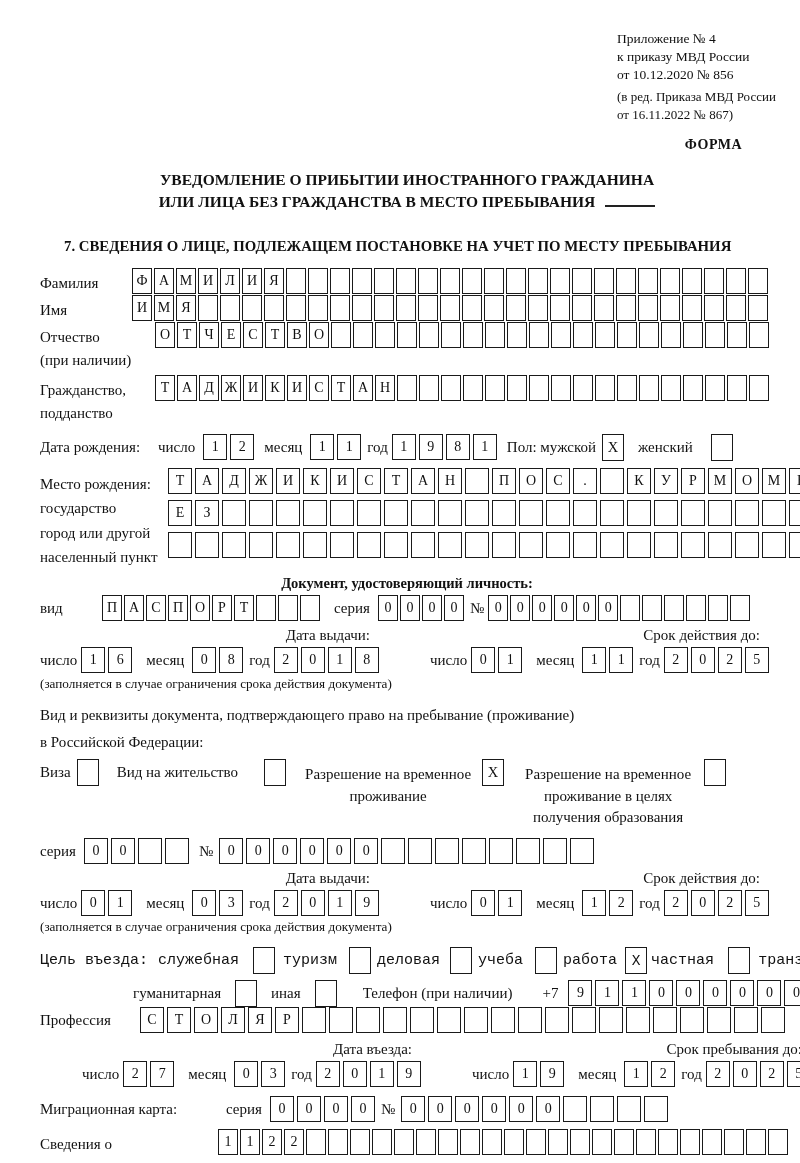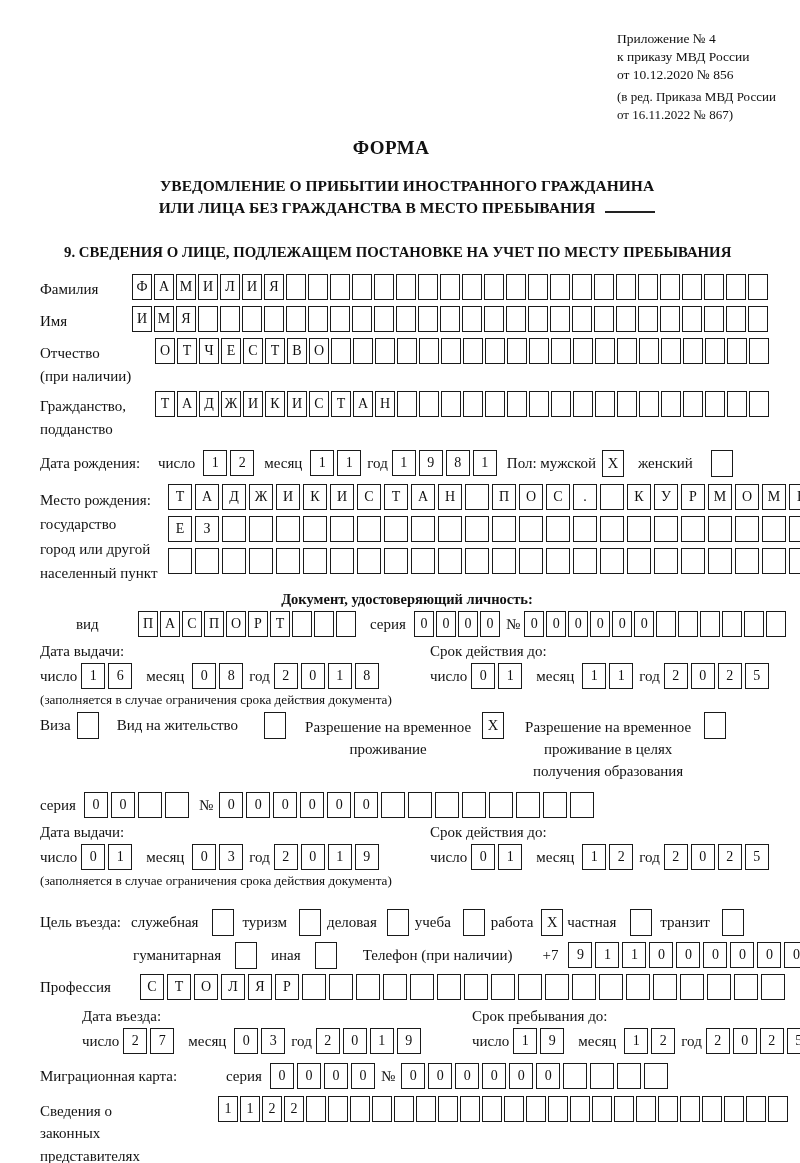--- a/index.html
+++ b/index.html
@@ -9,26 +9,26 @@
     box-sizing:border-box;
     padding:30px 26px 0 40px;
     background:#ffffff;
     font-family:"Liberation Serif","DejaVu Serif",serif;
     font-size:15px;color:#111;
     overflow:hidden;
   }
   
   .annex{margin-left:577px;width:185px;line-height:1.32;font-size:13.5px;}
   .annex .ed{margin-top:5px;font-size:13px;}
-  .forma{margin-top:14px;margin-right:32px;text-align:center;font-weight:bold;font-size:19px;letter-spacing:.5px;}
+  .forma{margin-top:14px;margin-right:32px;text-align:right;font-weight:bold;font-size:14px;letter-spacing:.5px;}
   .title{margin-top:16px;text-align:center;font-weight:bold;font-size:15.5px;line-height:1.45;}
   .blank-line{display:inline-block;width:50px;border-bottom:2px solid #222;height:12px;margin-left:10px;}
   .sec-heading{margin-top:24px;margin-left:24px;font-weight:bold;font-size:14.8px;}
   
-  .row{display:flex;align-items:flex-start;margin-top:5px;}
+  .row{display:flex;align-items:flex-start;}
   .lbl{white-space:pre-line;line-height:1.55;padding-top:4px;flex:none;}
   .cells{display:flex;gap:2px;flex:none;align-items:flex-start;}
   .cell{
     box-sizing:border-box;flex:none;
     width:20px;height:26px;
     border:1.6px solid #1a1a1a;
     display:flex;align-items:center;justify-content:center;
     font-size:14px;line-height:1;background:#fff;
   }
   .cells.wide .cell{width:24px;}
@@ -39,21 +39,21 @@
     border:1.7px solid #1a1a1a;
     display:inline-flex;align-items:center;justify-content:center;
     font-size:14.5px;background:#fff;
   }
   .inline-lbl{padding-top:5px;flex:none;}
   .doc-heading{margin-top:6px;text-align:center;font-weight:bold;font-size:14.5px;}
   
   .date-pair{display:flex;margin-top:6px;}
   .dp-col1{width:390px;flex:none;}
   .dp-col2{flex:none;}
-  .dp-heading{text-align:left;width:330px;margin-bottom:3px;}
+  .dp-heading{text-align:right;width:330px;margin-bottom:3px;}
   .date-group{display:flex;align-items:flex-start;}
   .date-group .inline-lbl{padding-top:5px;}
   .note{ margin-right:30px;margin-top:3px;font-size:13.2px;}
   .intro{margin-top:10px;line-height:1.75;}
   
   .opt-row{display:flex;align-items:flex-start;margin-top:4px;}
   .opt{display:flex;align-items:flex-start;justify-content:center;}
   .opt .opt-lbl{padding-top:5px;}
   .opt .multiline{white-space:normal;text-align:center;line-height:1.45;padding-top:5px;}
   
@@ -76,21 +76,21 @@
 от 16.11.2022 № 867)</div>
   </div>
 
   <div class="forma">ФОРМА</div>
 
   <div class="title">
     <span>УВЕДОМЛЕНИЕ О ПРИБЫТИИ ИНОСТРАННОГО ГРАЖДАНИНА</span><br>
     <span>ИЛИ ЛИЦА БЕЗ ГРАЖДАНСТВА В МЕСТО ПРЕБЫВАНИЯ</span><span class="blank-line"></span>
   </div>
 
-  <div class="sec-heading">9. СВЕДЕНИЯ О ЛИЦЕ, ПОДЛЕЖАЩЕМ ПОСТАНОВКЕ НА УЧЕТ ПО МЕСТУ ПРЕБЫВАНИЯ</div>
+  <div class="sec-heading">7. СВЕДЕНИЯ О ЛИЦЕ, ПОДЛЕЖАЩЕМ ПОСТАНОВКЕ НА УЧЕТ ПО МЕСТУ ПРЕБЫВАНИЯ</div>
 
   <div class="row" style="margin-top:13px;">
     <span class="lbl" style="width:92px;">Фамилия</span>
     <span class="cells">
         <span class="cell">Ф</span>
         <span class="cell">А</span>
         <span class="cell">М</span>
         <span class="cell">И</span>
         <span class="cell">Л</span>
         <span class="cell">И</span>
@@ -342,21 +342,21 @@
           <span class="cell"></span>
           <span class="cell"></span>
           <span class="cell"></span>
         </span>
     </span>
   </div>
 
   <div class="doc-heading">Документ, удостоверяющий личность:</div>
 
   <div class="row" style="margin-top:3px;">
-    <span class="inline-lbl" style="width:62px;margin-left:36px;">вид</span>
+    <span class="inline-lbl" style="width:62px;">вид</span>
     <span class="cells">
         <span class="cell">П</span>
         <span class="cell">А</span>
         <span class="cell">С</span>
         <span class="cell">П</span>
         <span class="cell">О</span>
         <span class="cell">Р</span>
         <span class="cell">Т</span>
         <span class="cell"></span>
         <span class="cell"></span>
@@ -441,20 +441,22 @@
             <span class="cell">2</span>
             <span class="cell">0</span>
             <span class="cell">2</span>
             <span class="cell">5</span>
           </span>
       </div>
     </div>
   </div>
   <div class="note">(заполняется в случае ограничения срока действия документа)</div>
 
+  <div class="intro" style="white-space:pre-line;">Вид и реквизиты документа, подтверждающего право на пребывание (проживание)
+в Российской Федерации:</div>
 
   <div class="opt-row">
     <div class="opt">
       <span class="opt-lbl">Виза</span>
         <span class="gap6"></span>
       <span class="checkbox"></span>
     </div>
       <span class="gap18"></span>
     <div class="opt">
       <span class="opt-lbl">Вид на жительство</span>
@@ -556,21 +558,21 @@
             <span class="cell">2</span>
             <span class="cell">0</span>
             <span class="cell">2</span>
             <span class="cell">5</span>
           </span>
       </div>
     </div>
   </div>
   <div class="note">(заполняется в случае ограничения срока действия документа)</div>
 
-  <div class="row purpose" style="margin-top:20px;">
+  <div class="row purpose" style="margin-top:12px;font-family:Liberation Mono, monospace;">
     <span class="inline-lbl">Цель въезда:</span>
       <span class="gap6"></span>
     <span class="inline-lbl">служебная</span>
       <span class="gap10"></span>
     <span class="checkbox"></span>
       <span class="gap8"></span>
     <span class="inline-lbl">туризм</span>
       <span class="gap8"></span>
     <span class="checkbox"></span>
       <span class="gap6"></span>

